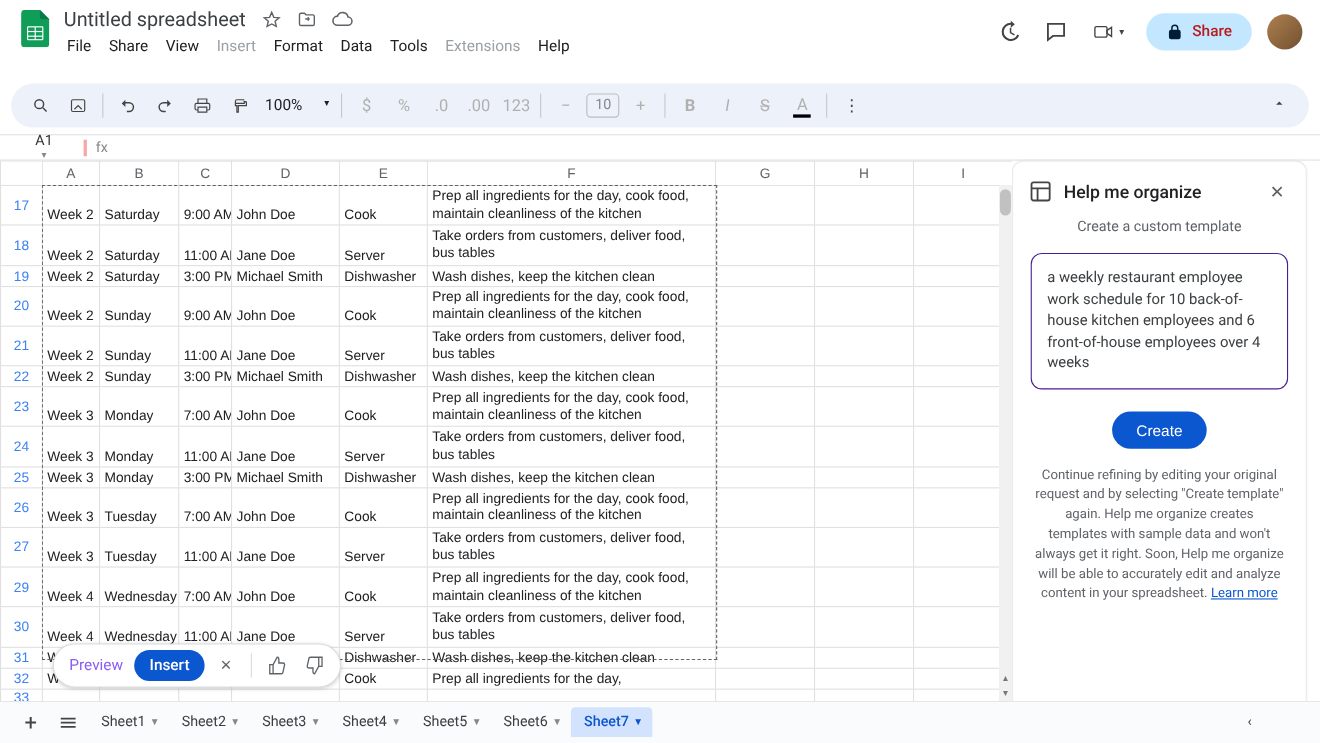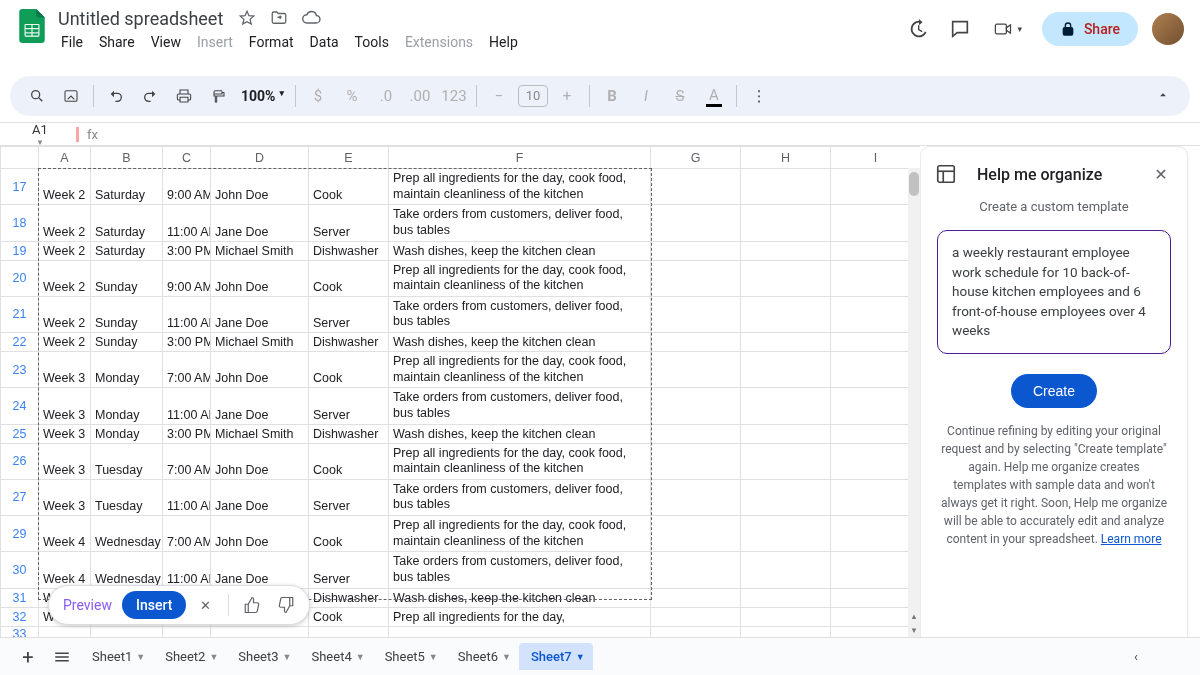--- a/index.html
+++ b/index.html
@@ -21,21 +21,21 @@
 .tr-icon svg{width:22px;height:22px;}
 .share-btn{display:flex;align-items:flex-start;gap:8px;background:#c2e7ff;color:#b91c1c;font-weight:500;font-size:14px;padding:9px 18px;border-radius:40px;cursor:pointer;}
 .avatar{width:32px;height:32px;border-radius:50%;background:linear-gradient(135deg,#b08050,#705030);}
 
 
 .toolbar-wrap{padding:0 10px;}
 .toolbar{display:flex;align-items:center;gap:4px;background:#edf2fa;border-radius:40px;height:40px;padding:0 12px;}
 .tb-btn{width:30px;height:30px;display:flex;align-items:center;justify-content:center;color:#444;border-radius:4px;cursor:pointer;font-size:15px;}
 .tb-btn.disabled{color:#b0b0b0;}
 .tb-sep{width:1px;height:22px;background:#c7c7c7;margin:0 3px;}
-.zoom{font-size:14px;padding:0 4px;display:flex;align-items:flex-start;gap:4px;font-weight:bold;}
+.zoom{font-size:14px;padding:0 4px;display:flex;align-items:flex-start;gap:20px;}
 .fontsize-box{width:30px;height:22px;border:1px solid #bbb;border-radius:4px;text-align:center;font-size:13px;color:#888;line-height:20px;}
 .tb-flex{flex:1;}
 .collapse-arrow{width:30px;text-align:center;color:#444;cursor:pointer;}
 
 
 .namebox-row{display:flex;align-items:center;height:24px;border-top:1px solid #e0e0e0;border-bottom:1px solid #e0e0e0;margin-top:6px;}
 .namebox{width:76px;padding-left:12px;font-size:13px;color:#333;display:flex;align-items:center;justify-content:space-between;padding-right:8px;flex-direction:column;}
 .fx{color:#888;padding:0 8px;font-size:13px;border-left:3px solid #fca5a5;}
 
 
@@ -67,21 +67,21 @@
 
 .vscroll{position:absolute;right:0;top:22px;width:12px;bottom:14px;background:#f1f1f1;}
 .vscroll .thumb{position:absolute;left:1px;right:1px;top:4px;height:24px;background:#c1c1c1;border-radius:6px;}
 .vscroll .arrow{position:absolute;left:0;right:0;height:14px;font-size:9px;text-align:center;color:#777;}
 .hscroll{position:absolute;left:8px;right:340px;bottom:0;height:12px;background:#f1f1f1;}
 .hscroll .thumb{position:absolute;top:1px;bottom:1px;left:4px;width:300px;background:#c1c1c1;border-radius:6px;}
 .hscroll .arrow{position:absolute;top:0;bottom:0;width:14px;font-size:9px;text-align:center;color:#777;line-height:12px;}
 
 
 .panel{margin:0 12px 0 0;background:#fff;border:1px solid #e8eaed;border-radius:10px;padding:10px 4px 16px 4px;height:100%;display:flex;flex-direction:column;box-shadow:0 1px 3px rgba(0,0,0,.06);}
-.panel-head{display:flex;align-items:center;padding:6px 10px 10px 10px;gap:20px;}
+.panel-head{display:flex;align-items:center;padding:6px 10px 10px 10px;gap:10px;}
 .panel-title{font-size:16px;font-weight:500;flex:1;}
 .close-x{color:#5f6368;cursor:pointer;width:24px;text-align:center;font-size:16px;}
 .panel-sub{color:#5f6368;font-size:13px;text-align:center;padding:4px 0 10px;}
 .prompt-box{margin:6px 12px;border:1px solid #4c1d95;border-radius:10px;padding:12px 14px;font-size:13.5px;color:#3c4043;line-height:1.45;min-height:100px;}
 .create-btn{margin:14px auto 10px;background:#0b57d0;color:#fff;border:none;border-radius:20px;padding:9px 22px;font-size:14px;font-weight:500;cursor:pointer;display:block;}
 .panel-foot{font-size:12px;color:#5f6368;text-align:center;line-height:1.5;padding:4px 16px;}
 .panel-foot a{color:#0b57d0;text-decoration:underline;cursor:pointer;}
 
 
 .sheettabs{position:absolute;bottom:0;left:0;right:0;height:38px;background:#f9fbfd;border-top:1px solid #e0e0e0;display:flex;align-items:center;padding:0 12px;gap:2px;}

